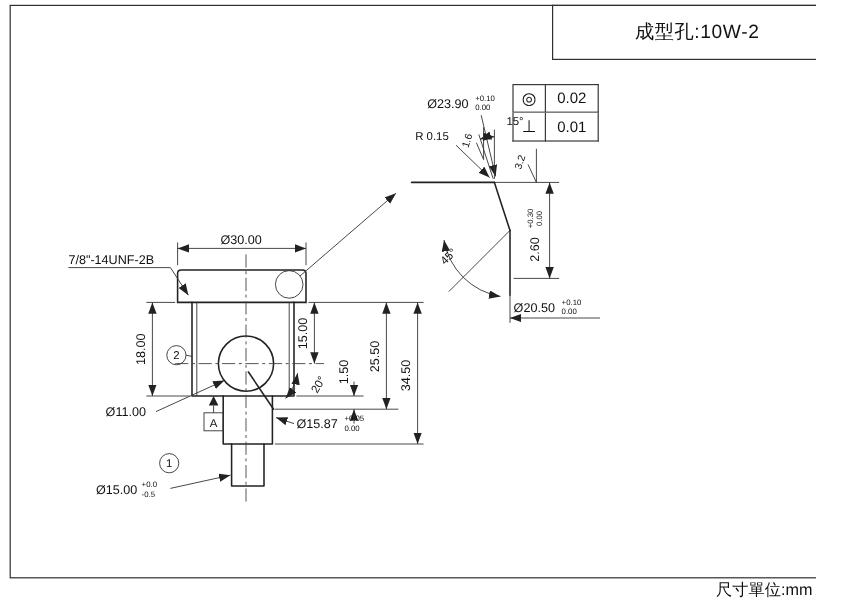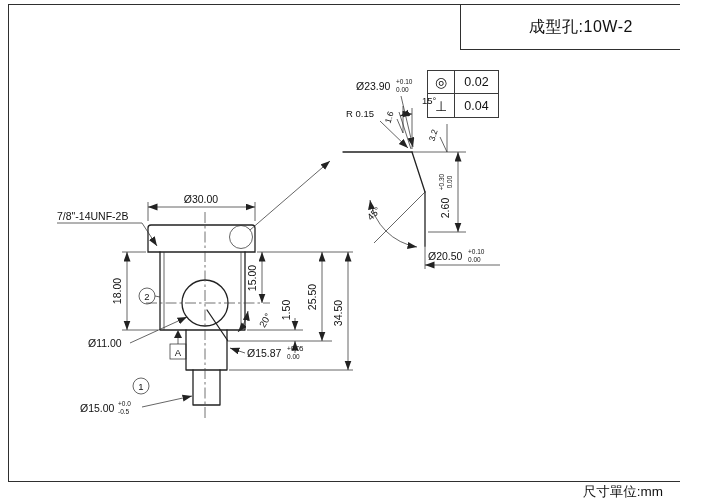--- a/index.html
+++ b/index.html
@@ -8,21 +8,21 @@
   .frame{position:absolute;left:8px;top:4px;width:691px;height:476px;border:1.5px solid #2f2f2f;}
   .title-block{position:absolute;top:4px;left:460px;width:240px;height:44px;
         border-left:1.5px solid #2f2f2f;border-bottom:1.5px solid #2f2f2f;border-top:1.5px solid #2f2f2f;
         display:flex;align-items:center;justify-content:center;font-size:16px;letter-spacing:.5px;}
   .gdt-table{position:absolute;left:427px;top:70px;}
   .gdt-row{display:flex;height:24px;}
   .gdt-row.r2 .cell{border-top:none;}
   .cell{box-sizing:border-box;border:1.2px solid #3a3a3a;display:flex;align-items:center;justify-content:center;background:#fff;}
   .gdt-sym{width:28px;font-size:14px;}
   .gdt-val{width:44px;border-left:none;font-size:12.5px;}
-  .units{position:absolute;top:483px;right:17px;font-size:13.5px;}
+  .units{position:absolute;top:483px;right:3px;font-size:13.5px;}
   svg{position:absolute;left:0;top:0;}
   svg text{font-family:"Liberation Sans","DejaVu Sans",sans-serif;fill:#111;}
   .d{font-size:10.5px;} .t{font-size:6.5px;} .s{font-size:9.5px;} .r{font-size:8.5px;} .b{font-size:9.5px;}
   .e{stroke:#222;stroke-width:1.3;fill:none;stroke-linecap:round;}
   .x{stroke:#333;stroke-width:.75;fill:none;}
   .c{stroke:#444;stroke-width:.75;fill:none;stroke-dasharray:11 3 2.5 3;}
 </style>
 </head>
 <body>
 
@@ -33,21 +33,21 @@
     <span>成型孔:10W-2</span>
   </div>
 
   <div class="gdt-table">
     <div class="gdt-row">
       <span class="cell gdt-sym">◎</span>
       <span class="cell gdt-val">0.02</span>
     </div>
     <div class="gdt-row r2">
       <span class="cell gdt-sym">⊥</span>
-      <span class="cell gdt-val">0.04</span>
+      <span class="cell gdt-val">0.01</span>
     </div>
   </div>
 
   <svg width="710" height="504" viewBox="0 0 710 504">
     <defs>
       <marker id="arw" markerWidth="10" markerHeight="8" refX="9.5" refY="3.5" orient="auto-start-reverse" markerUnits="userSpaceOnUse">
         <path d="M0,0 L9.5,3.5 L0,7 Z" fill="#222"></path>
       </marker>
     </defs>
 

